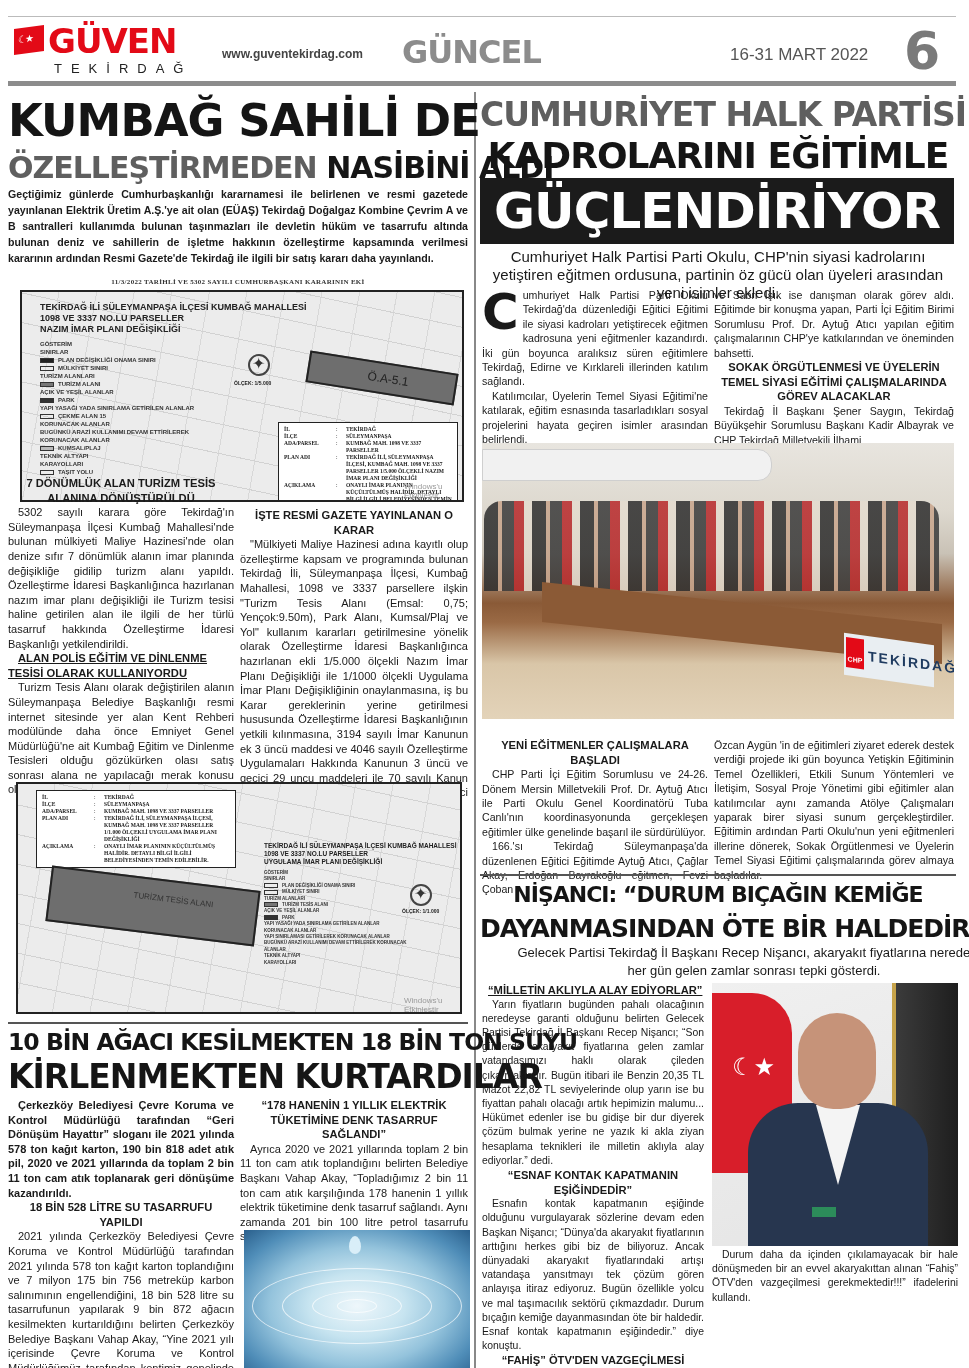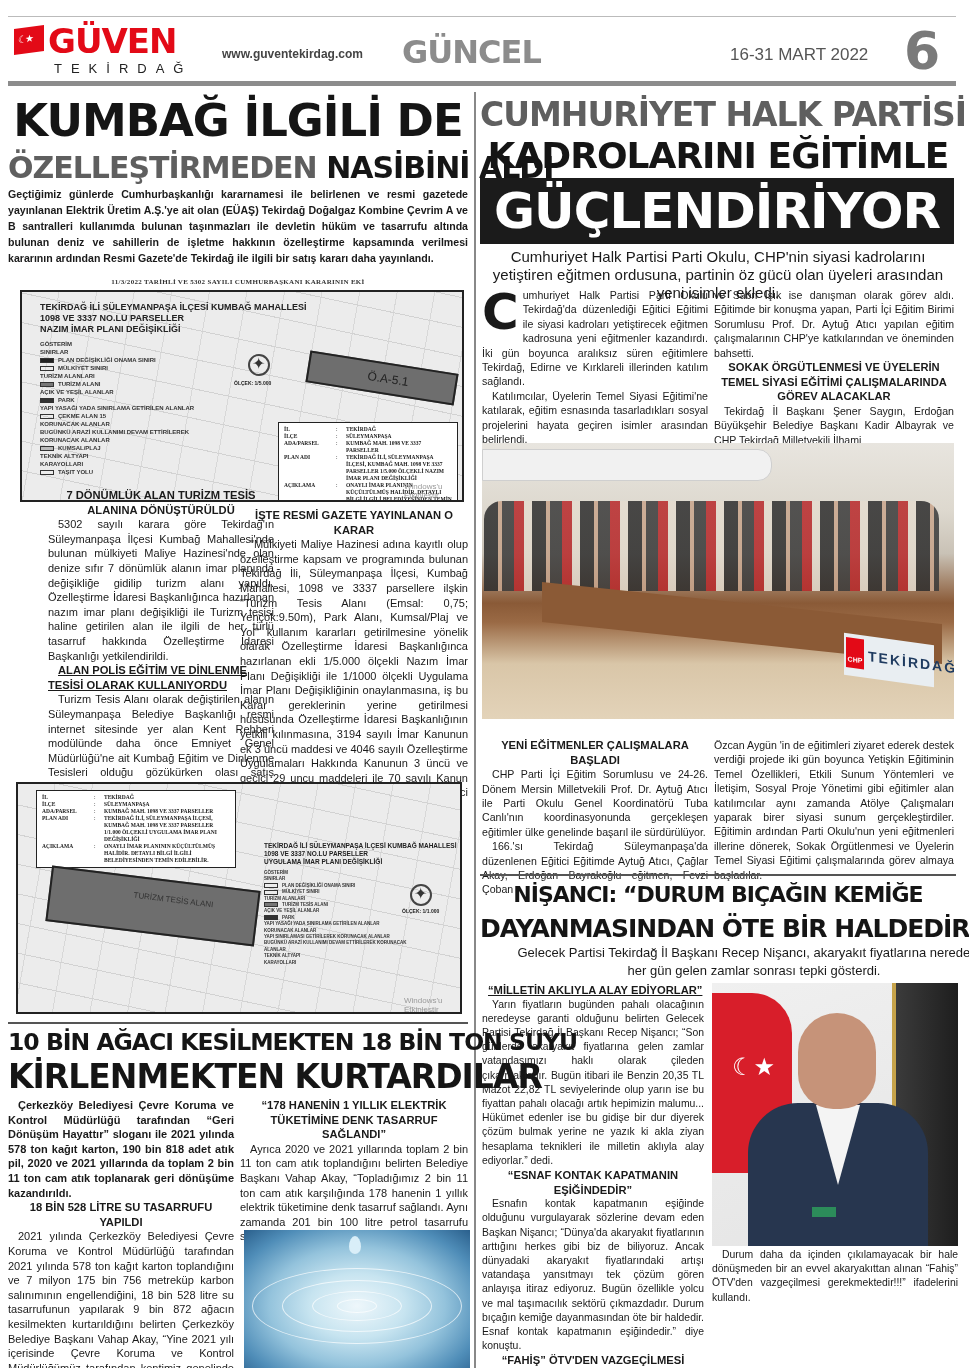--- a/index.html
+++ b/index.html
@@ -96,21 +96,21 @@
   <div class="site-url">www.guventekirdag.com</div>
   <div class="section-name">GÜNCEL</div>
   <div class="issue-date">16-31 MART 2022</div>
   <div class="page-num">6</div>
   <div class="bottom-bar"></div>
 </header>
 
 <div class="vdivider"></div>
 
 <article>
-  <h1 class="hl black" style="left:8px;top:94px;width:460px;font-size:45px;line-height:54px;">KUMBAĞ İLGİLİ DE</h1>
+  <h1 class="hl black" style="left:8px;top:94px;width:460px;font-size:45px;line-height:54px;">KUMBAĞ SAHİLİ DE</h1>
   <h2 class="hl" style="left:8px;top:150px;width:460px;font-size:30px;line-height:36px;">
     <span class="grey">ÖZELLEŞTİRMEDEN</span>
     <span class="black">NASİBİNİ ALDI</span>
   </h2>
   <p class="lead" style="left:8px;top:186px;width:460px;font-size:10.6px;">Geçtiğimiz günlerde Cumhurbaşkanlığı kararnamesi ile belirlenen ve resmi gazetede yayınlanan Elektrik Üretim A.Ş.'ye ait olan (EÜAŞ) Tekirdağ Doğalgaz Kombine Çevrim A ve B santralleri kullanımda bulunan taşınmazları ile devletin hüküm ve tasarrufu altında bulunan deniz ve sahillerin de işletme hakkının özelleştirme kapsamında verilmesi kararının ardından Resmi Gazete'de Tekirdağ ile ilgili bir satış kararı daha yayınlandı.</p>
 
   <div class="fig-caption" style="left:8px;top:278px;width:460px;">11/3/2022 TARİHLİ VE 5302 SAYILI CUMHURBAŞKANI KARARININ EKİ</div>
   <figure class="map" style="left:20px;top:290px;width:444px;height:212px;">
     <div class="grid"></div>
     <div class="title" style="left:18px;top:10px;white-space:pre;">TEKİRDAĞ İLİ SÜLEYMANPAŞA İLÇESİ KUMBAĞ MAHALLESİ
@@ -162,21 +162,21 @@
         </div>
       <div class="row">
           <span class="k">AÇIKLAMA</span>
           <span class="c">:</span>
           <span class="v">ONAYLI İMAR PLANININ KÜÇÜLTÜLMÜŞ HALİDİR. DETAYLI BİLGİ İLGİLİ BELEDİYESİNDEN TEMİN EDİLEBİLİR.</span>
         </div>
     </div>
     <div class="watermark" style="left:382px;top:190px;">Windows'u Etkinleştir</div>
   </figure>
 
-  <div class="body-col" style="left:8px;top:488px;width:226px;margin-left:40px;">
+  <div class="body-col" style="left:8px;top:476px;width:226px;">
     <div class="subhead">7 DÖNÜMLÜK ALAN TURİZM TESİS ALANINA DÖNÜŞTÜRÜLDÜ</div>
     <p>5302 sayılı karara göre Tekirdağ'ın Süleymanpaşa İlçesi Kumbağ Mahallesi'nde bulunan mülkiyeti Maliye Hazinesi'nde olan denize sıfır 7 dönümlük alanın imar planında değişikliğe gidilip turizm alanı yapıldı. Özelleştirme İdaresi Başkanlığınca hazırlanan nazım imar planı değişikliği ile Turizm tesisi haline getirilen alan ile ilgili de her türlü tasarruf hakkında Özelleştirme İdaresi Başkanlığı yetkilendirildi.</p>
     <div class="subhead left" style="text-indent:10px;">ALAN POLİS EĞİTİM VE DİNLENME TESİSİ OLARAK KULLANIYORDU</div>
     <p>Turizm Tesis Alanı olarak değiştirilen alanın Süleymanpaşa Belediye Başkanlığı resmi internet sitesinde yer alan Kent Rehberi modülünde daha önce Emniyet Genel Müdürlüğü'ne ait Kumbağ Eğitim ve Dinlenme Tesisleri olduğu gözükürken olası satış sonrası alana ne yapılacağı merak konusu oldu.</p>
   </div>
   <div class="body-col" style="left:240px;top:508px;width:228px;">
     <div class="subhead">İŞTE RESMİ GAZETE YAYINLANAN O KARAR</div>
     <p>"Mülkiyeti Maliye Hazinesi adına kayıtlı olup özelleştirme kapsam ve programında bulunan Tekirdağ İli, Süleymanpaşa İlçesi, Kumbağ Mahallesi, 1098 ve 3337 parsellere ilşkin "Turizm Tesis Alanı (Emsal: 0,75; Yençok:9.50m), Park Alanı, Kumsal/Plaj ve Yol" kullanım kararları getirilmesine yönelik olarak Özelleştirme İdaresi Başkanlığınca hazırlanan ekli 1/5.000 ölçekli Nazım İmar Planı Değişikliği ile 1/1000 ölçekli Uygulama İmar Planı Değişikliğinin onaylanmasına, iş bu Karar gereklerinin yerine getirilmesi hususunda Özelleştirme İdaresi Başkanlığının yetkili kılınmasına, 3194 sayılı İmar Kanunun ek 3 üncü maddesi ve 4046 sayılı Özelleştirme Uygulamaları Hakkında Kanunun 3 üncü ve geçici 29 uncu maddeleri ile 70 sayılı Kanun Hükmünde Kararnamenin geçici 8 inci maddesi gereğince karar verilmiştir."</p>
   </div>
 
@@ -267,21 +267,21 @@
   </div>
   <p style="position:absolute;left:480px;top:248px;width:476px;text-align:center;font-size:15px;line-height:18px;color:#1a1a1a;">Cumhuriyet Halk Partisi Parti Okulu, CHP'nin siyasi kadrolarını yetiştiren eğitmen ordusuna, partinin öz gücü olan üyeleri arasından yeni isimler ekledi.</p>
 
   <div class="body-col" style="left:482px;top:288px;width:226px;font-size:10.6px;line-height:14.4px;">
     <p style="text-indent:0;"><span class="dropcap">C</span><span>umhuriyet Halk Partisi Parti Okulu Tekirdağ'da düzenlediği Eğitici Eğitimi ile siyasi kadroları yetiştirecek eğitmen kadrosuna yeni eğitmenler kazandırdı. İki gün boyunca aralıksız süren eğitimlere Tekirdağ, Edirne ve Kırklareli illerinden katılım sağlandı.</span></p>
     <p>Katılımcılar, Üyelerin Temel Siyasi Eğitimi'ne katılarak, eğitim esnasında tasarladıkları sosyal projelerini hayata geçiren isimler arasından belirlendi.</p>
   </div>
   <div class="body-col" style="left:714px;top:288px;width:240px;font-size:10.6px;line-height:14.4px;">
     <p style="text-indent:0;">ve Sabri Işık ise danışman olarak görev aldı. Eğitimde bir konuşma yapan, Parti İçi Eğitim Birimi Sorumlusu Prof. Dr. Aytuğ Atıcı yapılan eğitim çalışmalarının CHP'ye katkılarından ve öneminden bahsetti.</p>
     <div class="subhead">SOKAK ÖRGÜTLENMESİ VE ÜYELERİN TEMEL SİYASİ EĞİTİMİ ÇALIŞMALARINDA GÖREV ALACAKLAR</div>
-    <p>Tekirdağ İl Başkanı Şener Saygın, Erdoğan Büyükşehir Belediye Başkanı Kadir Albayrak ve CHP Tekirdağ Milletvekili İlhami</p>
+    <p>Tekirdağ İl Başkanı Şener Saygın, Tekirdağ Büyükşehir Sorumlusu Başkanı Kadir Albayrak ve CHP Tekirdağ Milletvekili İlhami</p>
   </div>
 
   <figure class="group-photo">
     <div class="duct"></div>
     <div class="people"></div>
     <div class="table"></div>
     <div class="chp-sign">
       <div class="badge">CHP</div>
       <div class="txt">TEKİRDAĞ</div>
     </div>

